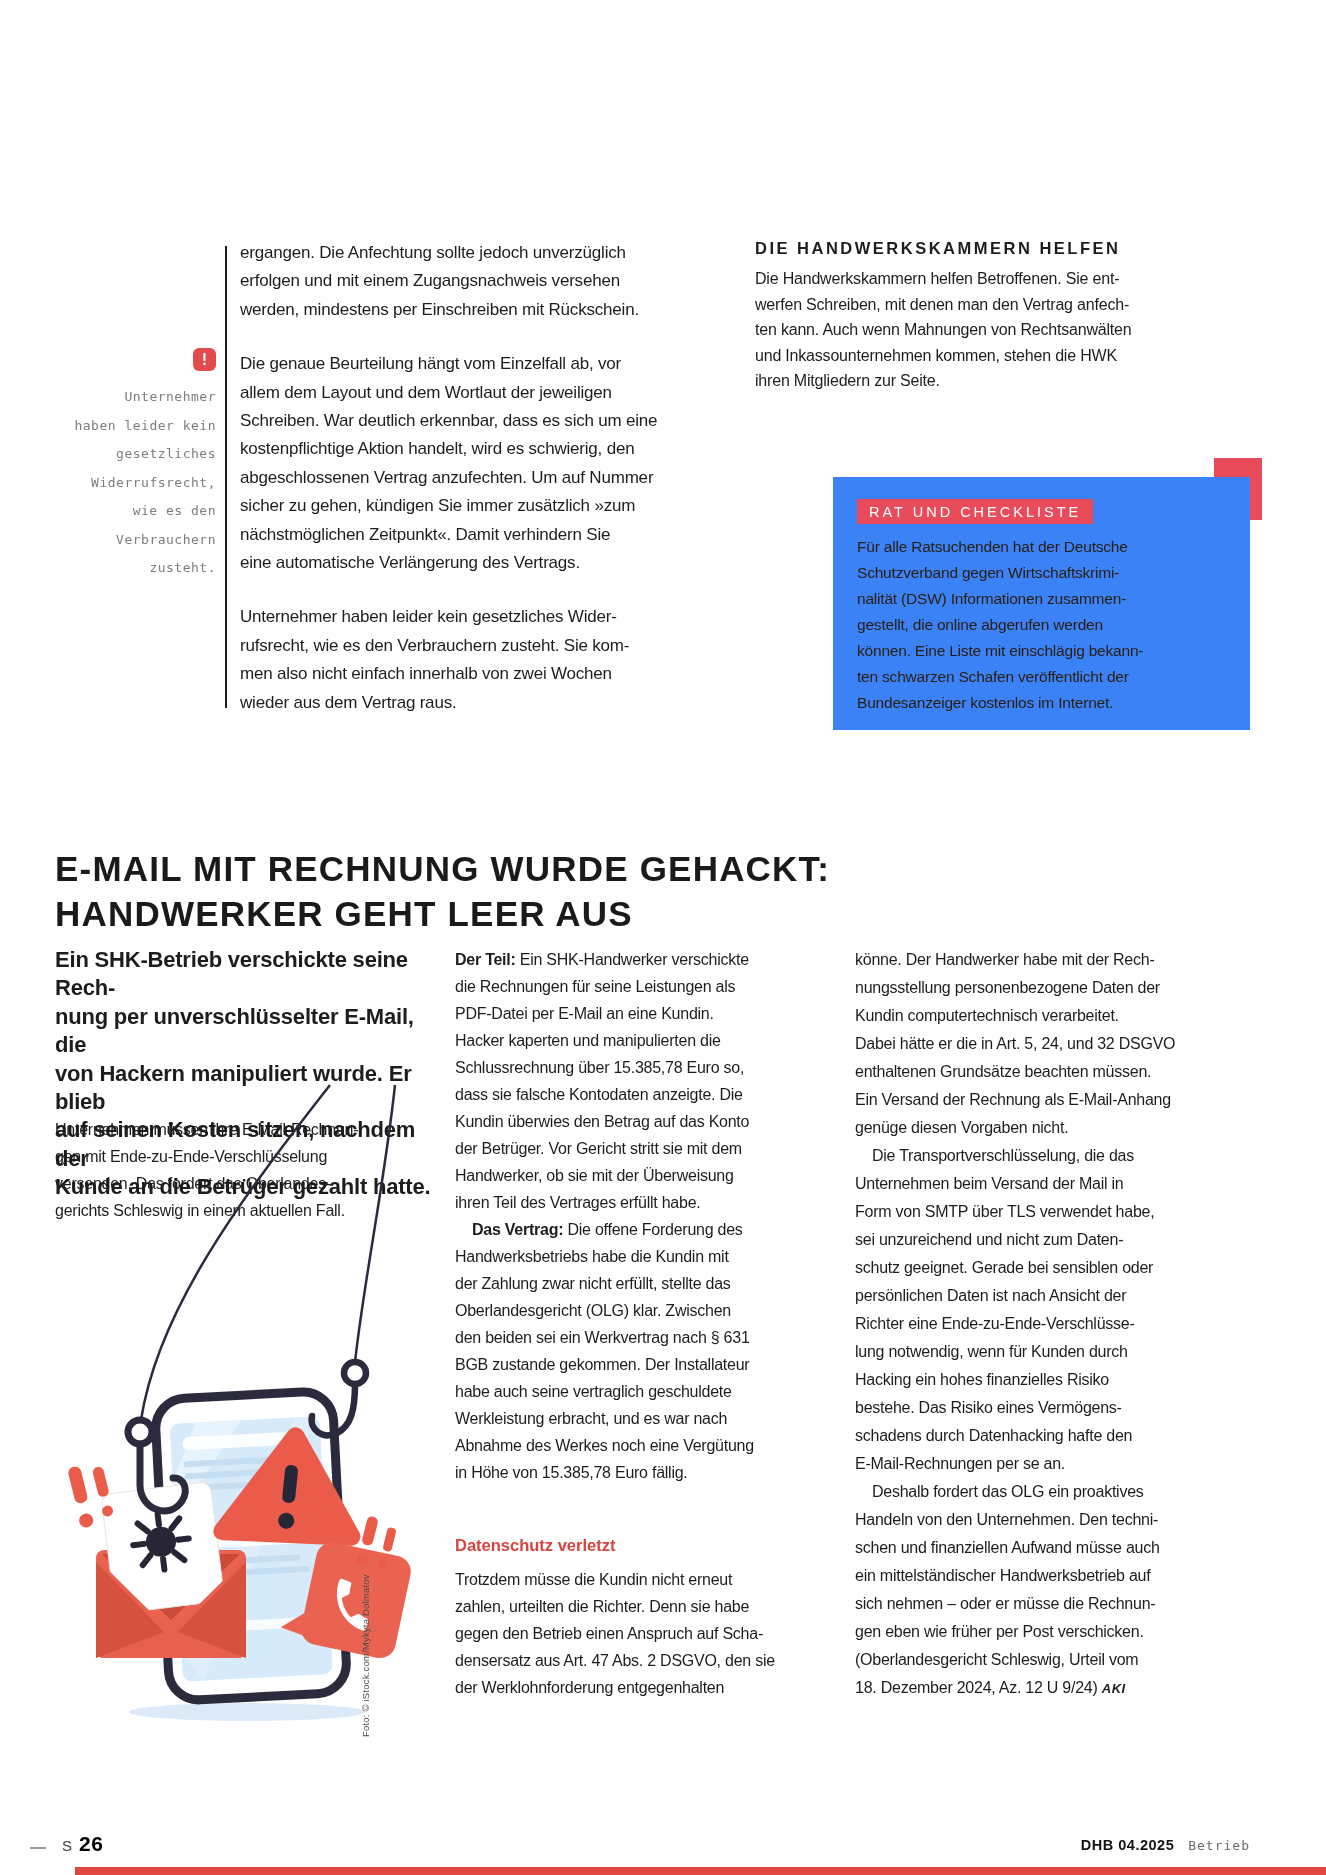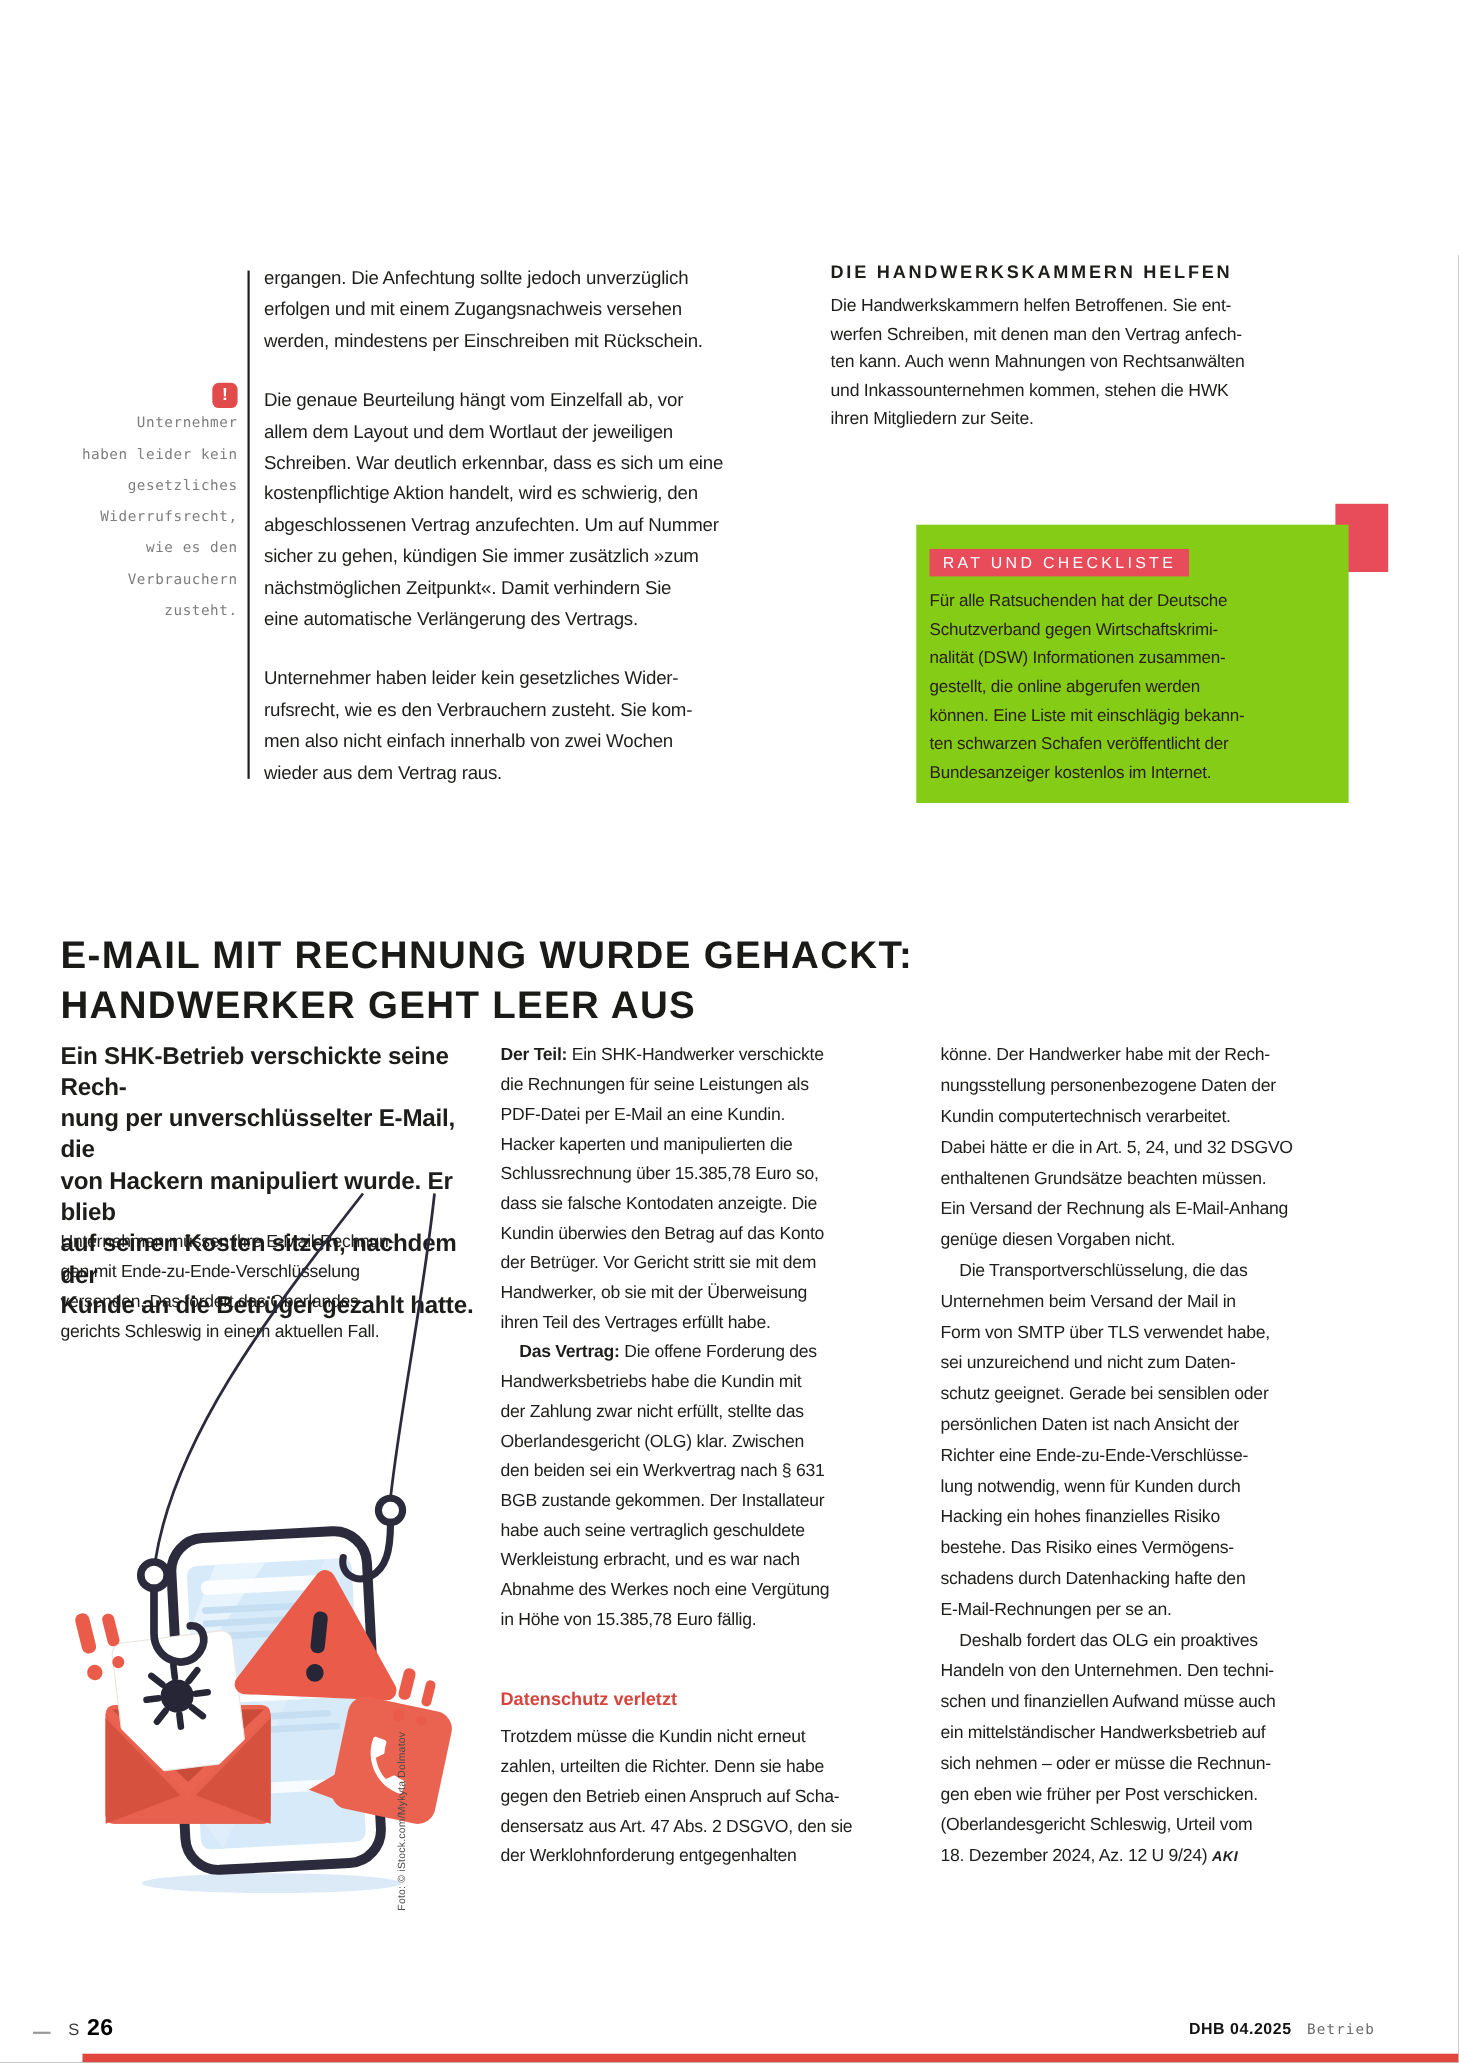--- a/index.html
+++ b/index.html
@@ -4,31 +4,31 @@
 <style>
   html,body{margin:0;padding:0;background:#9a9a9a;}
   .page{position:relative;width:1326px;height:1875px;background:#ffffff;overflow:hidden;
         font-family:"Liberation Sans",sans-serif;color:#1d1d1b;margin:0 auto;}
   .abs{position:absolute;}
 
   
   .pullquote{left:30px;top:348px;width:186px;text-align:right;}
   .alert-icon{display:inline-block;width:23px;height:23px;border-radius:6px;background:#e14b4b;
       color:#fff;font-weight:bold;font-size:16px;line-height:23px;text-align:center;}
-  .pullquote .pq-text{margin-top:0;font-family:"DejaVu Sans Mono",monospace;font-size:13px;
+  .pullquote .pq-text{margin-top:12px;font-family:"DejaVu Sans Mono",monospace;font-size:13px;
       line-height:28.5px;letter-spacing:0.5px;color:#7d7d7d;white-space:pre-line;}
   .vrule{left:225px;top:246px;width:2px;height:462px;background:#1d1d1b;}
   .colmain{left:240px;top:239px;width:498px;}
   .colmain p{margin:0 0 26px 0;font-size:17px;line-height:28.4px;letter-spacing:-0.2px;white-space:pre-line;}
   .colright{left:755px;top:239px;width:445px;}
   .colright h3{margin:0 0 8px 0;font-size:16.5px;font-weight:bold;letter-spacing:2.5px;}
   .colright .rc-body{font-size:16px;line-height:25.5px;letter-spacing:-0.2px;white-space:pre-line;}
 
   .corner-deco{left:1214px;top:458px;width:48px;height:62px;background:#e84b5a;}
-  .infobox{left:833px;top:477px;width:369px;height:209px;background:#84cc16;padding:22px 12px;}
+  .infobox{left:833px;top:477px;width:369px;height:209px;background:#3b82f6;padding:22px 24px;}
   .infobox .box-label{display:inline-block;background:#e84b5a;color:#ffffff;font-size:14.5px;
       letter-spacing:3px;padding:5px 12px 4px 12px;}
   .infobox .box-body{margin-top:10px;font-size:15.5px;line-height:26px;letter-spacing:-0.2px;
       color:#2a1d10;white-space:pre-line;}
 
   
   .headline{left:55px;top:846px;width:1100px;font-size:35px;line-height:45px;font-weight:800;
       letter-spacing:1.2px;white-space:pre-line;color:#1a1a18;}
   .intro{left:55px;top:946px;width:382px;font-size:22px;font-weight:bold;line-height:28.4px;
       letter-spacing:-0.2px;white-space:pre-line;}

